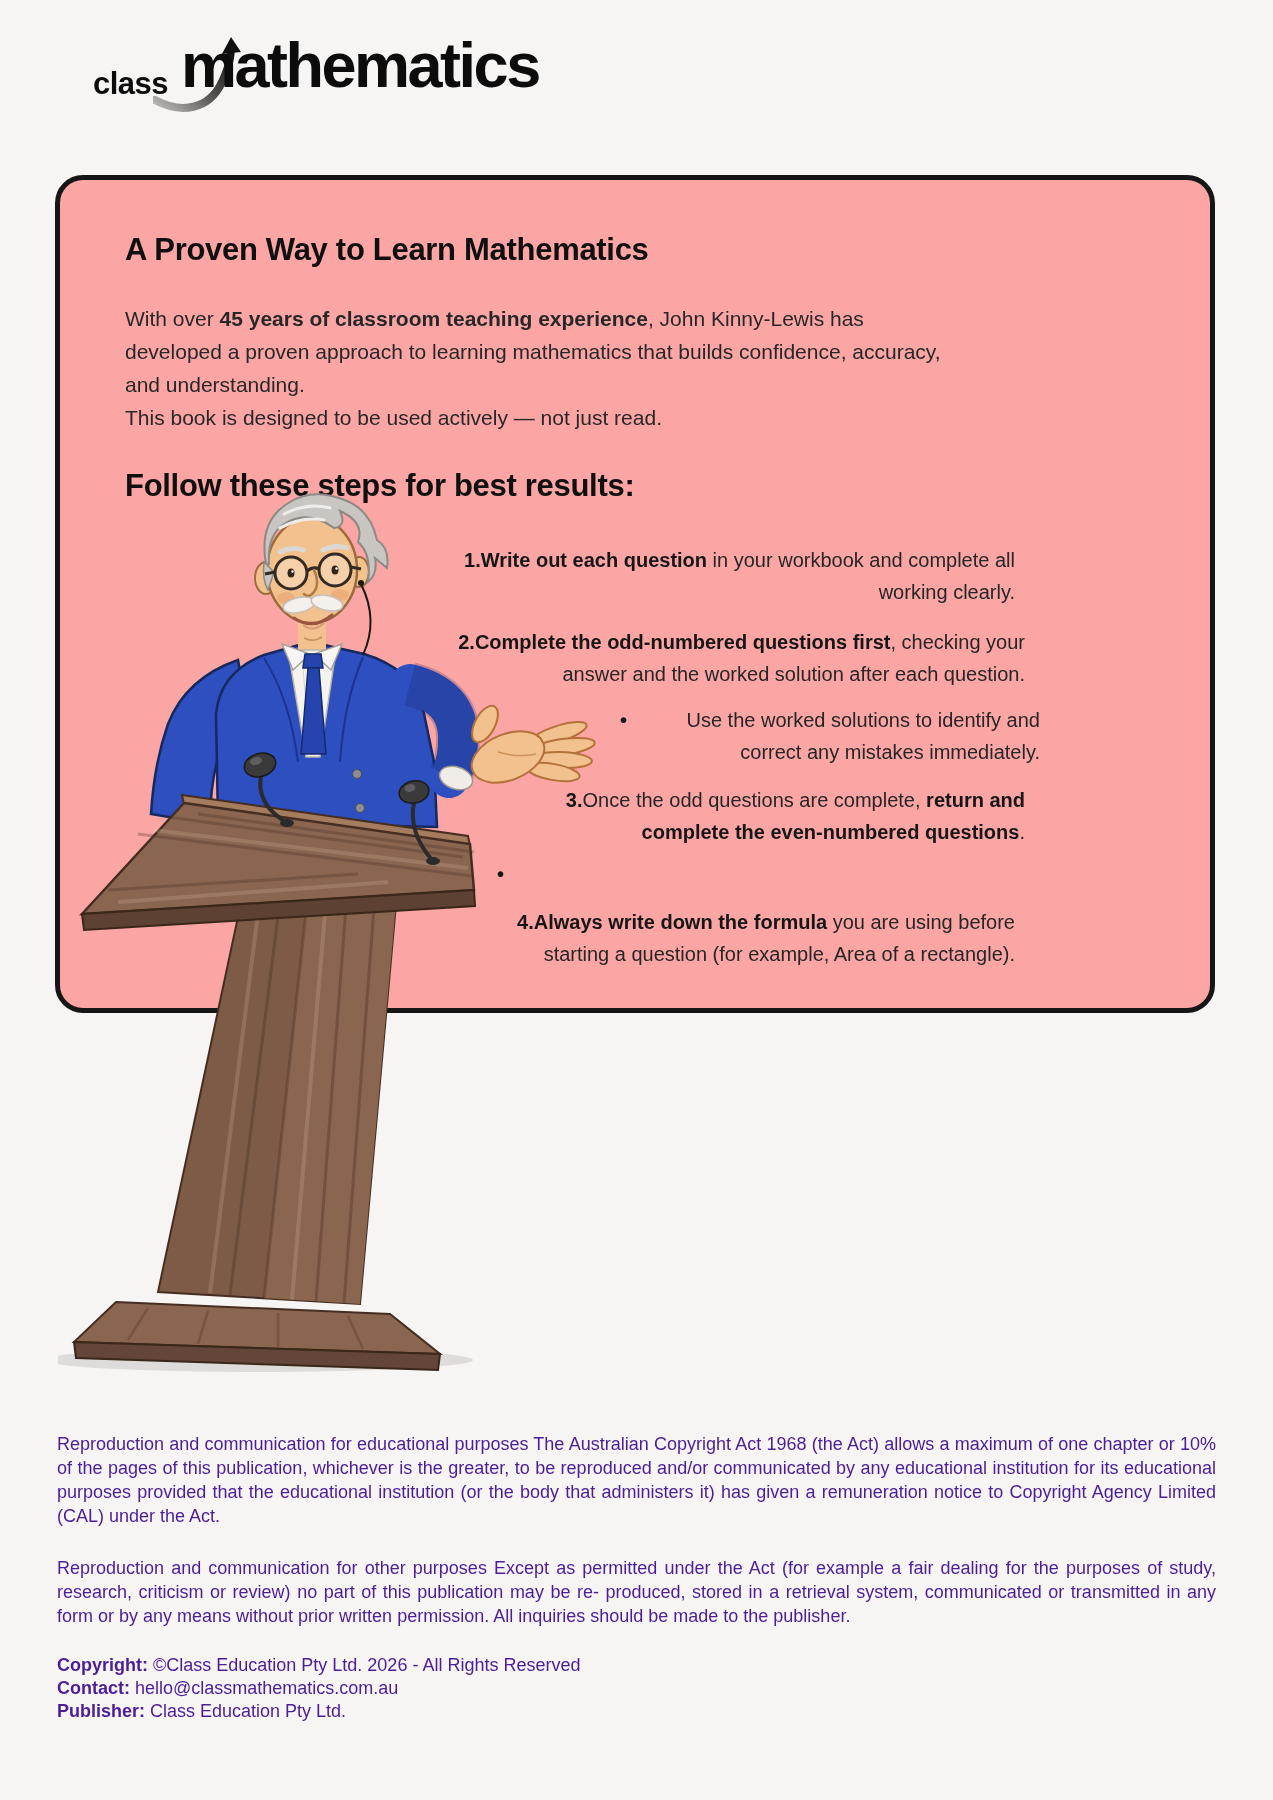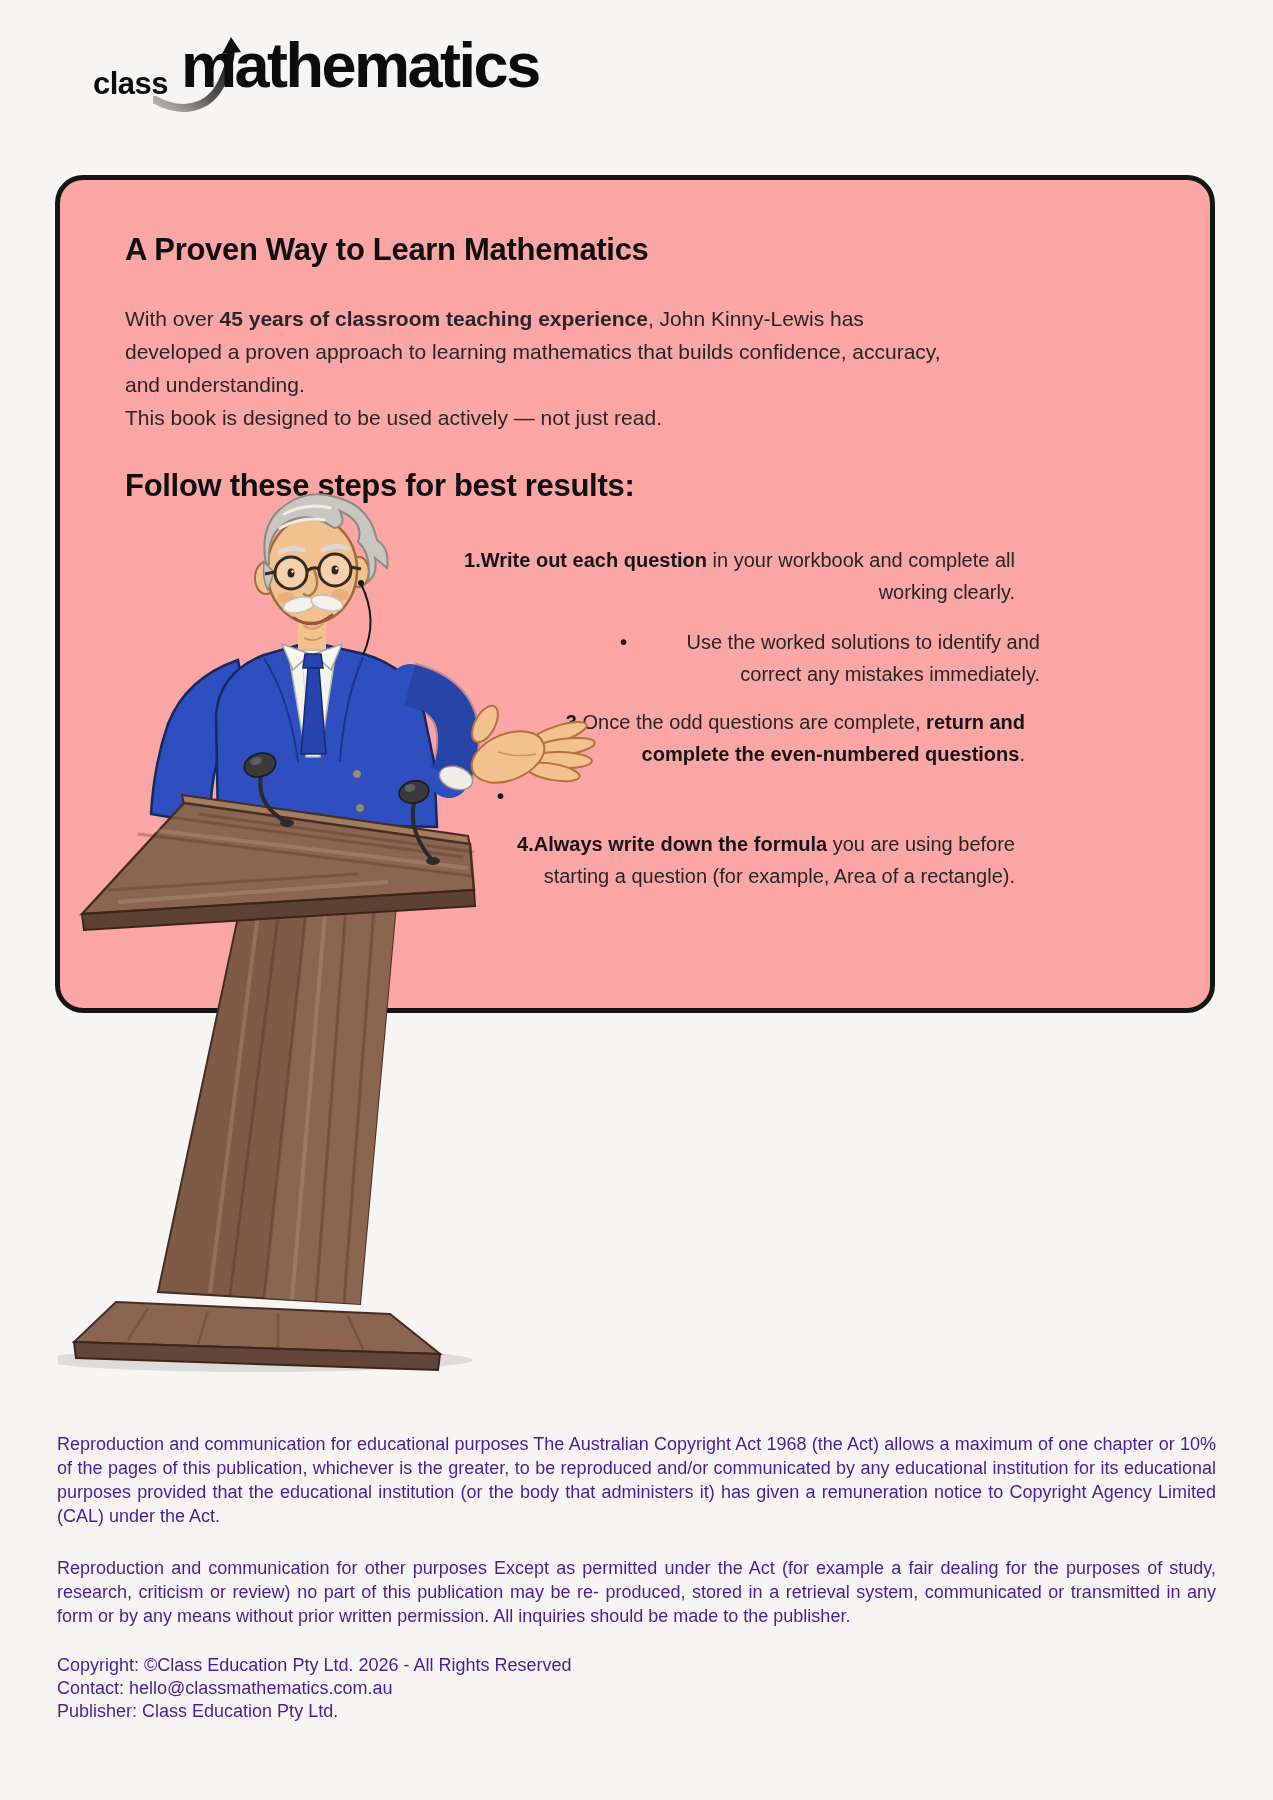--- a/index.html
+++ b/index.html
@@ -37,21 +37,21 @@
   .bullet-dot{font-size:20px;font-weight:700;margin-right:14px;color:#161616;}
 
   
   .illu{position:absolute;left:58px;top:462px;z-index:2;}
 
   
   .legal{position:absolute;left:57px;top:1432px;width:1159px;font-size:18px;line-height:24px;color:#4c1d95;}
   .legal p{margin:0;text-align:justify;}
   .legal .p2{margin-top:28px;}
   .credits{margin-top:26px;line-height:23px;}
-  .credits b{font-weight:400;}
+  .credits b{font-weight:700;}
 </style>
 </head>
 <body>
 
 <div class="page">
 
   <div class="logo">
     <span class="cls">class</span>
     <svg class="arrow" width="96" height="80" viewBox="0 0 96 80">
       <defs>
@@ -72,20 +72,21 @@
 
     <div class="intro">
       <span><span>With over </span><b>45 years of classroom teaching experience</b><span>, John Kinny-Lewis has developed a proven approach to learning mathematics that builds confidence, accuracy, and understanding.</span></span>
       <div>This book is designed to be used actively — not just read.</div>
     </div>
 
     <div class="steps-heading">Follow these steps for best results:</div>
 
     <div class="steps">
       <div class="step step-1"><b>1.Write out each question</b><span> in your workbook and complete all working clearly.</span></div>
+      <div class="step step-2"><b>2.Complete the odd-numbered questions first</b><span>, checking your answer and the worked solution after each question.</span></div>
       <div class="step bullet-1">
         <span class="bullet-dot">•</span>
         <div><span>Use the worked solutions to identify and correct any mistakes immediately.</span></div>
       </div>
       <div class="step step-3"><b>3.</b><span>Once the odd questions are complete, </span><b>return and complete the even-numbered questions</b><span>.</span></div>
       <div class="step bullet-2">
         <span class="bullet-dot">•</span>
       </div>
       <div class="step step-4"><b>4.Always write down the formula</b><span> you are using before starting a question (for example, Area of a rectangle).</span></div>
     </div>

